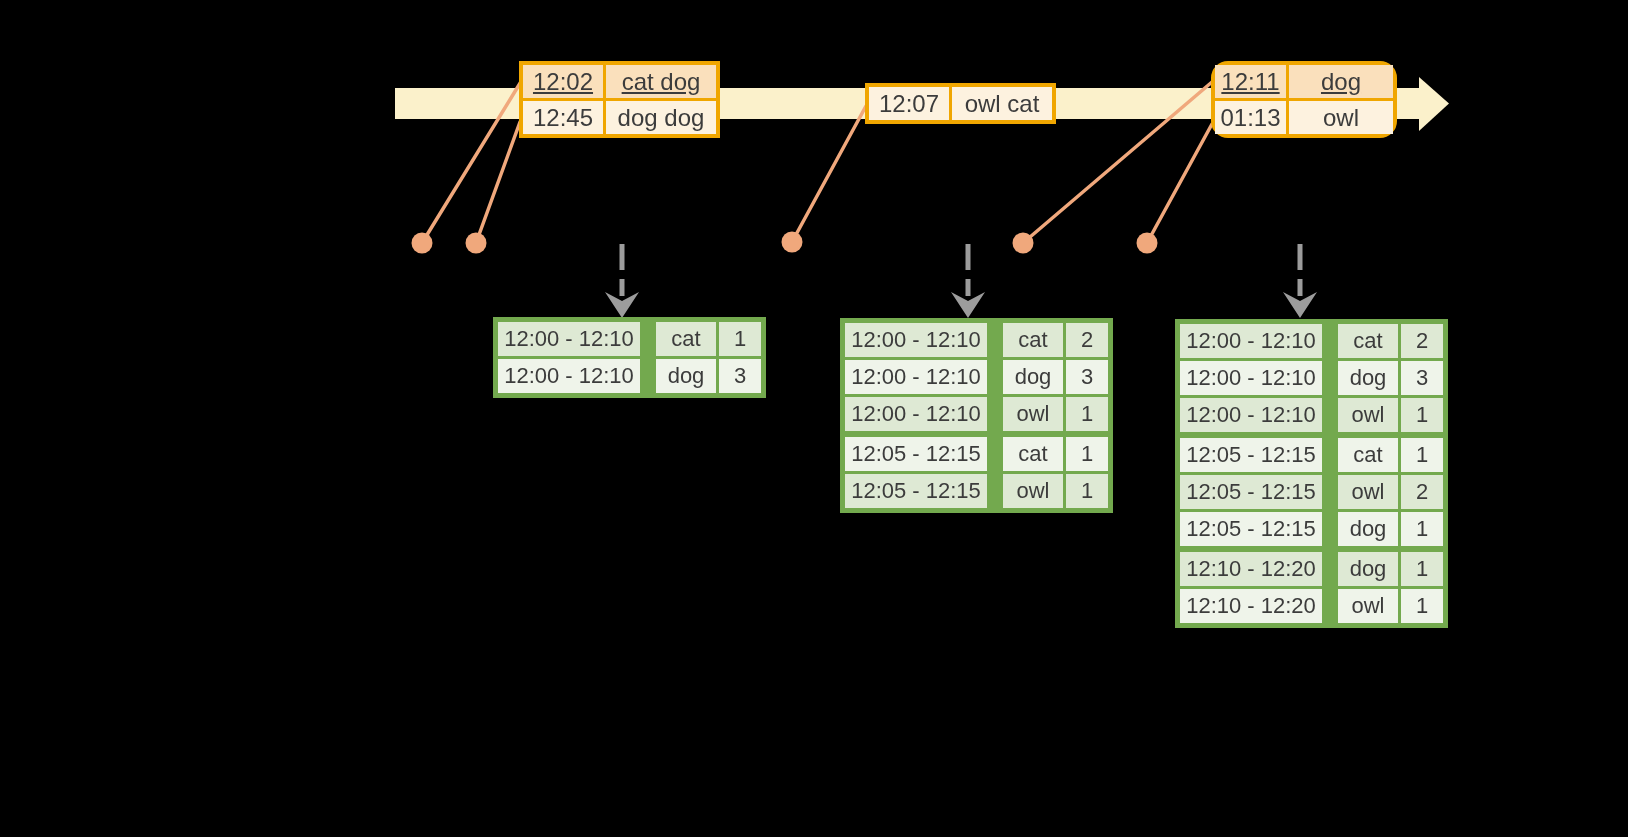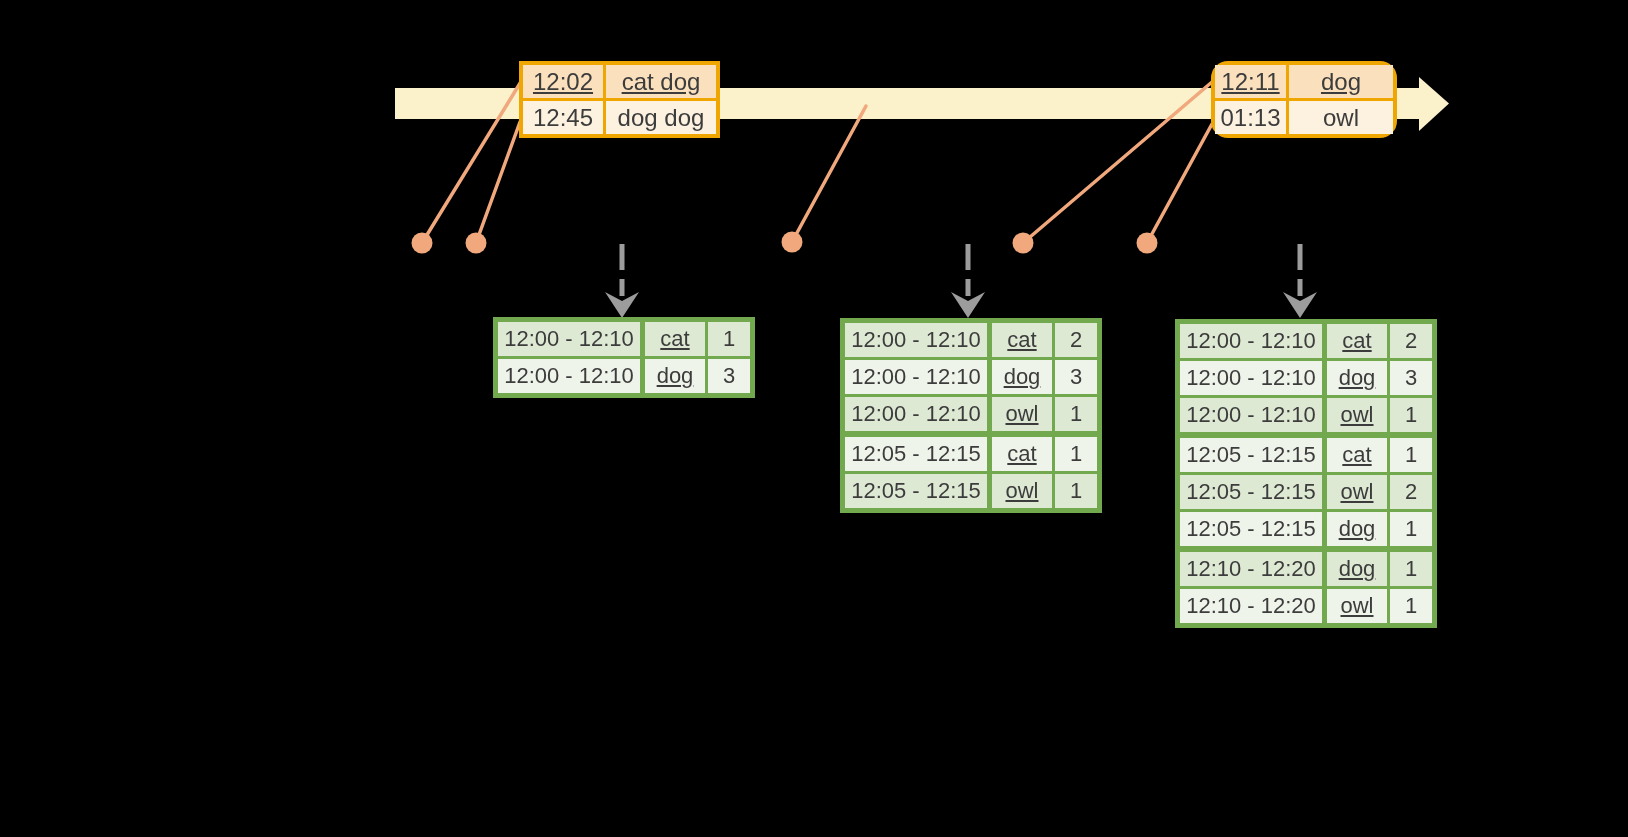--- a/index.html
+++ b/index.html
@@ -39,21 +39,21 @@
     border:5px solid var(--grn);background:var(--grn);
   }
   .grow{display:flex;}
   .grow + .grow{margin-top:3px;}
   .grow.gsep{margin-top:6px;}
   .gc{
     height:34px;display:flex;align-items:center;justify-content:center;
     background:var(--grn-light);font-size:22px;color:var(--txt);white-space:nowrap;
   }
   .gc.win{width:142px;}
-  .gc.word{width:60px;margin-left:5px;text-decoration:underline;}
+  .gc.word{width:60px;margin-left:16px;}
   .gc.cnt{width:42px;margin-left:3px;}
   .grow.dark .gc{background:var(--grn-dark);}
 </style>
 </head>
 <body>
 
 <div id="canvas">
 
   <svg id="shapes" width="1628" height="837" viewBox="0 0 1628 837">
 
@@ -88,20 +88,24 @@
     </g>
   </svg>
 
   <div class="otable" style="left:519px;top:61px;grid-template-columns:80px 110px;">
     <div class="ocell r-dark">12:02</div>
     <div class="ocell r-dark">cat dog</div>
     <div class="ocell">12:45</div>
     <div class="ocell">dog dog</div>
   </div>
 
+  <div class="otable" style="left:865px;top:83px;grid-template-columns:80px 100px;">
+    <div class="ocell">12:07</div>
+    <div class="ocell">owl cat</div>
+  </div>
 
   <div class="otable" style="left:1211px;top:61px;grid-template-columns:71px 104px;border-radius:17px;">
     <div class="ocell r-dark">12:11</div>
     <div class="ocell r-dark">dog</div>
     <div class="ocell">01:13</div>
     <div class="ocell">owl</div>
   </div>
 
   <div class="gtable" style="left:493px;top:317px;">
     <div class="grow dark">

